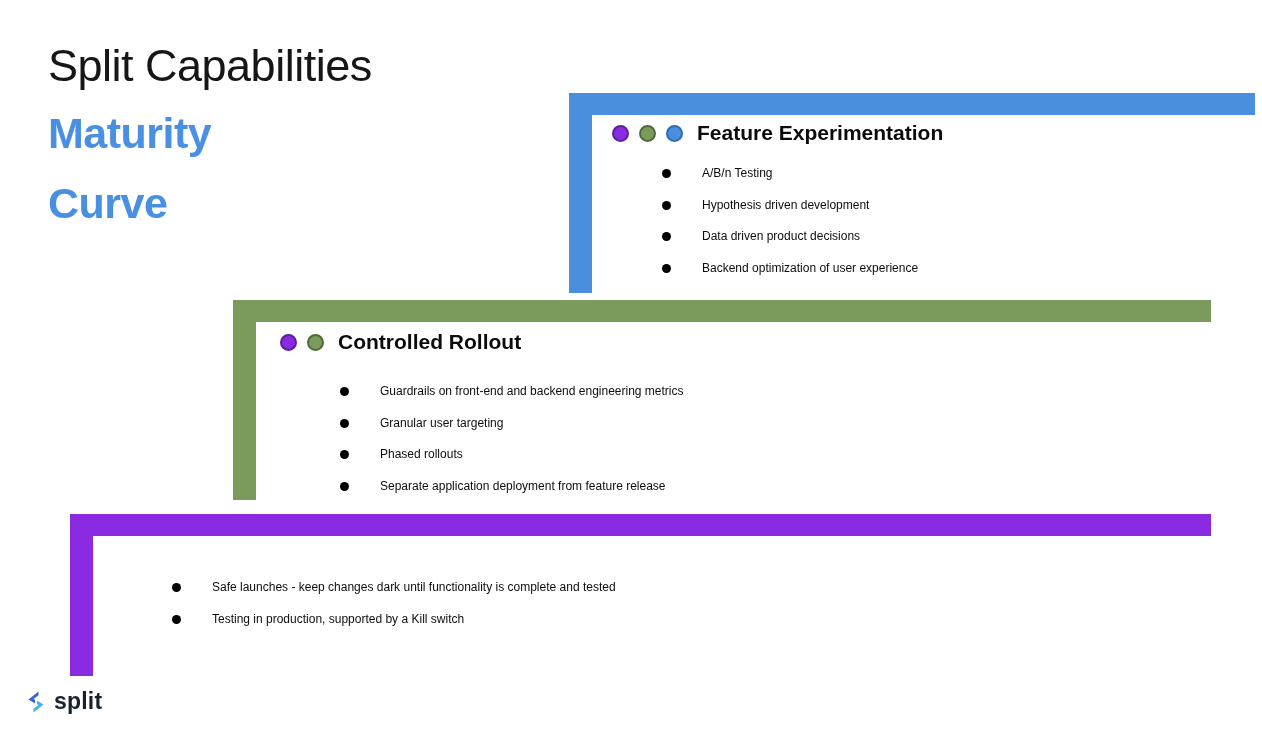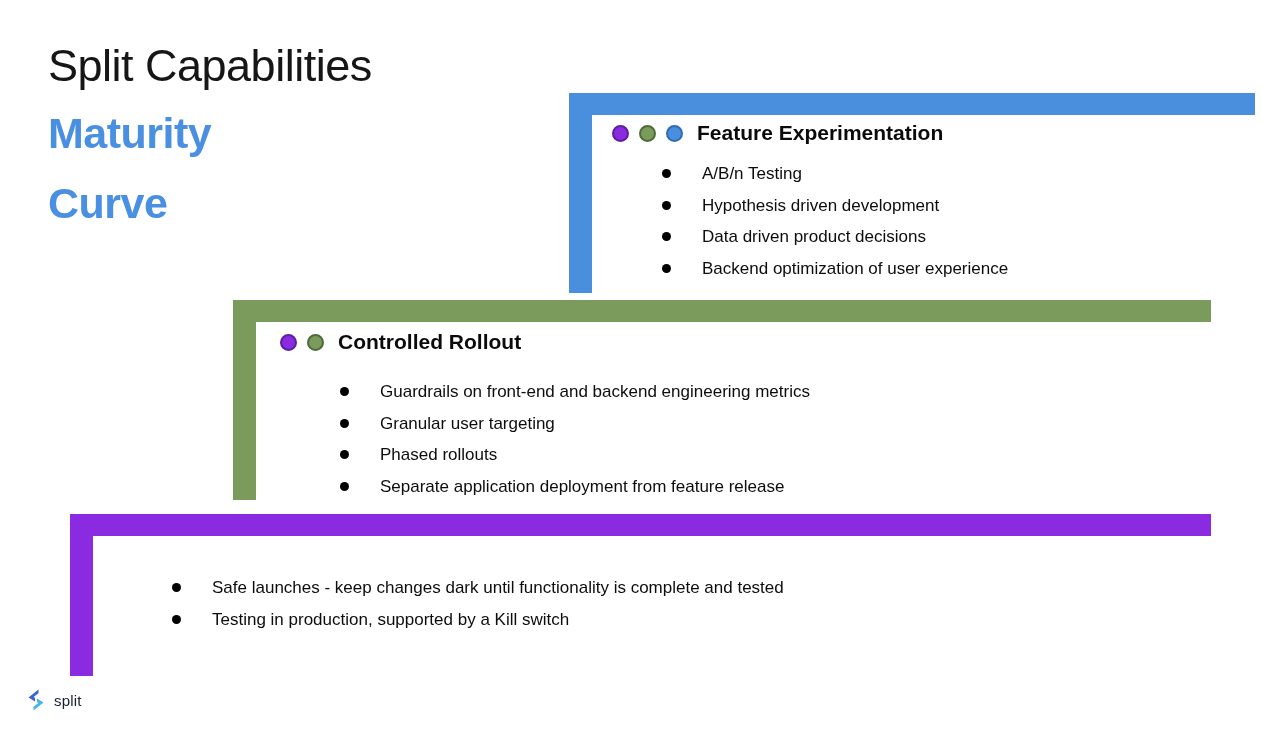--- a/index.html
+++ b/index.html
@@ -41,27 +41,27 @@
   .dot { width: 17px; height: 17px; border-radius: 50%; display: inline-block; flex: 0 0 auto; }
   .dot.purple { background: var(--purple); border: 2px solid #5c1f9e; }
   .dot.green  { background: var(--green);  border: 2px solid #4e6b38; }
   .dot.blue   { background: var(--blue);   border: 2px solid #2f6cb5; }
 
   
   .bullets { position: absolute; list-style: none; }
   .tier-blue  .bullets { left: 93px;  top: 65px; }
   .tier-green .bullets { left: 107px; top: 76px; }
   .tier-purple .bullets { left: 102px; top: 58px; }
-  .bullets li { position: relative; padding-left: 40px; font-size: 17px; line-height: 31.5px; color: #0d0d0d; white-space: nowrap; }
+  .bullets li { position: relative; padding-left: 40px; font-size: 12px; line-height: 31.5px; color: #0d0d0d; white-space: nowrap; }
   .bullets li::before { content: ""; position: absolute; left: 0; top: 11px; width: 9px; height: 9px; border-radius: 50%; background: #000000; }
 
   
   .logo { position: absolute; left: 24px; top: 688px; display: flex; align-items: center; gap: 6px; }
   .logo svg { display: block; }
-  .logo-text { font-size: 15px; font-weight: 400; color: #17222e; letter-spacing: 0.2px; }
+  .logo-text { font-size: 23px; font-weight: 700; color: #17222e; letter-spacing: 0.2px; }
 </style>
 </head>
 <body>
 
 <div>
 
   <div class="title-block">
     <div class="title-line1">Split Capabilities</div>
     <div class="title-line2">Maturity</div>
     <div class="title-line3">Curve</div>

